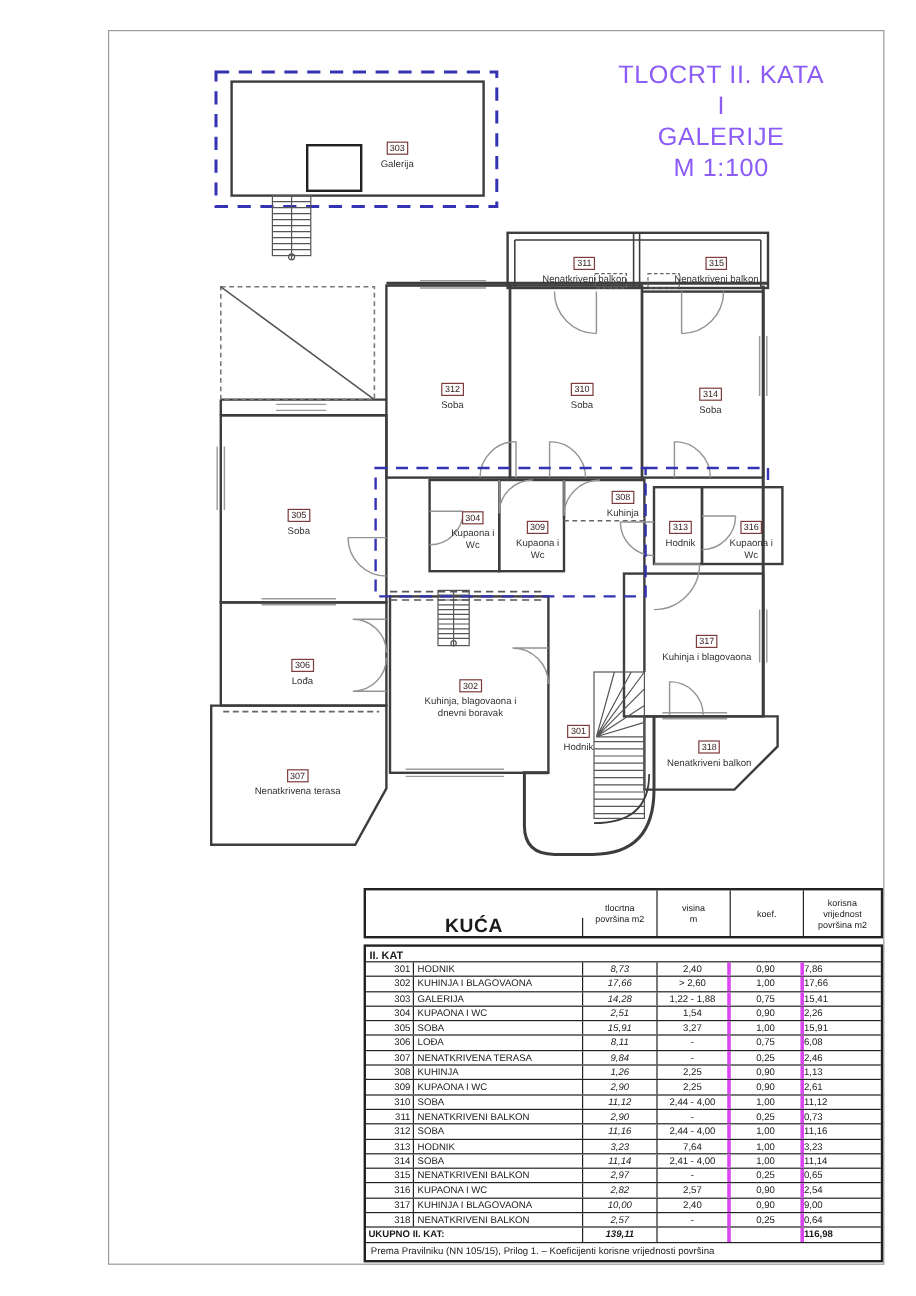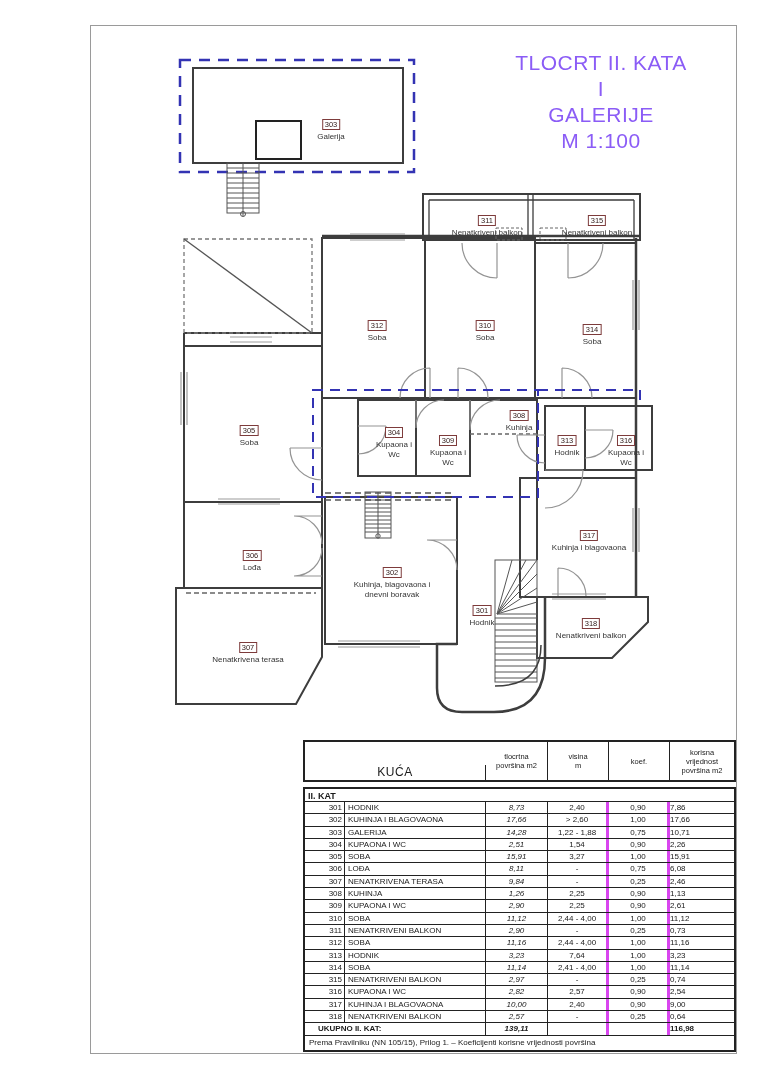--- a/index.html
+++ b/index.html
@@ -19,36 +19,36 @@
   .room-label .nm { font-size:8px; line-height:9.5px; color:#333; white-space:pre-line; margin-top:1px; }
 
   .table-wrap { position:absolute; left:303px; top:740px; width:433px; font-size:8px; }
   .table-wrap * { box-sizing:border-box; }
   .t-box { border:2px solid #222; background:#fff; }
   .t-header { display:flex; height:42px; }
   .t-header .c { border-right:1px solid #222; display:flex; align-items:center;
     justify-content:center; text-align:center; white-space:pre-line;
     font-size:7.5px; line-height:9px; }
   .t-header .c:last-child { border-right:none; }
-  .c.kuca { font-weight:normal; font-size:12px; letter-spacing:.5px;margin-top:23px; }
+  .c.kuca { font-weight:bold; font-size:16px; letter-spacing:.5px;margin-top:23px; }
   .w-name { width:181px; } .w-a { width:62px; } .w-b { width:61px; }
   .w-c { width:61px; } .w-d { flex:1; }
   .t-body { margin-top:5px; }
   .t-section { font-weight:bold; font-size:9px; line-height:12px; padding:1px 3px 0 3px;
     border-bottom:1px solid #222; height:13px; }
   .t-row { display:flex; height:12.3px; border-bottom:1px solid #222; }
   .t-row > div { line-height:11.5px; }
   .cn { width:40px; text-align:right; padding-right:2px; border-right:1px solid #222; }
   .cname { width:141px; padding-left:3px; border-right:1px solid #222; }
   .cv { width:62px; text-align:center; border-right:1px solid #222;font-style:italic; }
   .cv2 { width:61px; text-align:center; border-right:3px solid #d946ef; }
   .cvlast { flex:1; text-align:left; }
   .t-total { display:flex; height:13px; font-weight:bold; border-bottom:1px solid #222; }
   .t-total > div { line-height:12px; }
-  .t-total .lab { width:181px; padding-left:13px; border-right:1px solid #222; }
+  .t-total .lab { width:181px; padding-left:2px; border-right:1px solid #222; }
   .t-foot { height:14px; line-height:13px; padding-left:4px; font-size:8px; }
 </style>
 </head>
 <body>
 
 <div class="sheet-border"></div>
 
 <div class="title-block">
   <div>TLOCRT II. KATA</div>
   <div>I</div>
@@ -215,21 +215,21 @@
           <div class="cv2">&gt; 2,60</div>
           <div class="cv2">1,00</div>
           <div class="cvlast">17,66</div>
         </div>
         <div class="t-row">
           <div class="cn">303</div>
           <div class="cname">GALERIJA</div>
           <div class="cv">14,28</div>
           <div class="cv2">1,22 - 1,88</div>
           <div class="cv2">0,75</div>
-          <div class="cvlast">10,71</div>
+          <div class="cvlast">15,41</div>
         </div>
         <div class="t-row">
           <div class="cn">304</div>
           <div class="cname">KUPAONA I WC</div>
           <div class="cv">2,51</div>
           <div class="cv2">1,54</div>
           <div class="cv2">0,90</div>
           <div class="cvlast">2,26</div>
         </div>
         <div class="t-row">
@@ -311,21 +311,21 @@
           <div class="cv2">2,41 - 4,00</div>
           <div class="cv2">1,00</div>
           <div class="cvlast">11,14</div>
         </div>
         <div class="t-row">
           <div class="cn">315</div>
           <div class="cname">NENATKRIVENI BALKON</div>
           <div class="cv">2,97</div>
           <div class="cv2">-</div>
           <div class="cv2">0,25</div>
-          <div class="cvlast">0,74</div>
+          <div class="cvlast">0,65</div>
         </div>
         <div class="t-row">
           <div class="cn">316</div>
           <div class="cname">KUPAONA I WC</div>
           <div class="cv">2,82</div>
           <div class="cv2">2,57</div>
           <div class="cv2">0,90</div>
           <div class="cvlast">2,54</div>
         </div>
         <div class="t-row">

